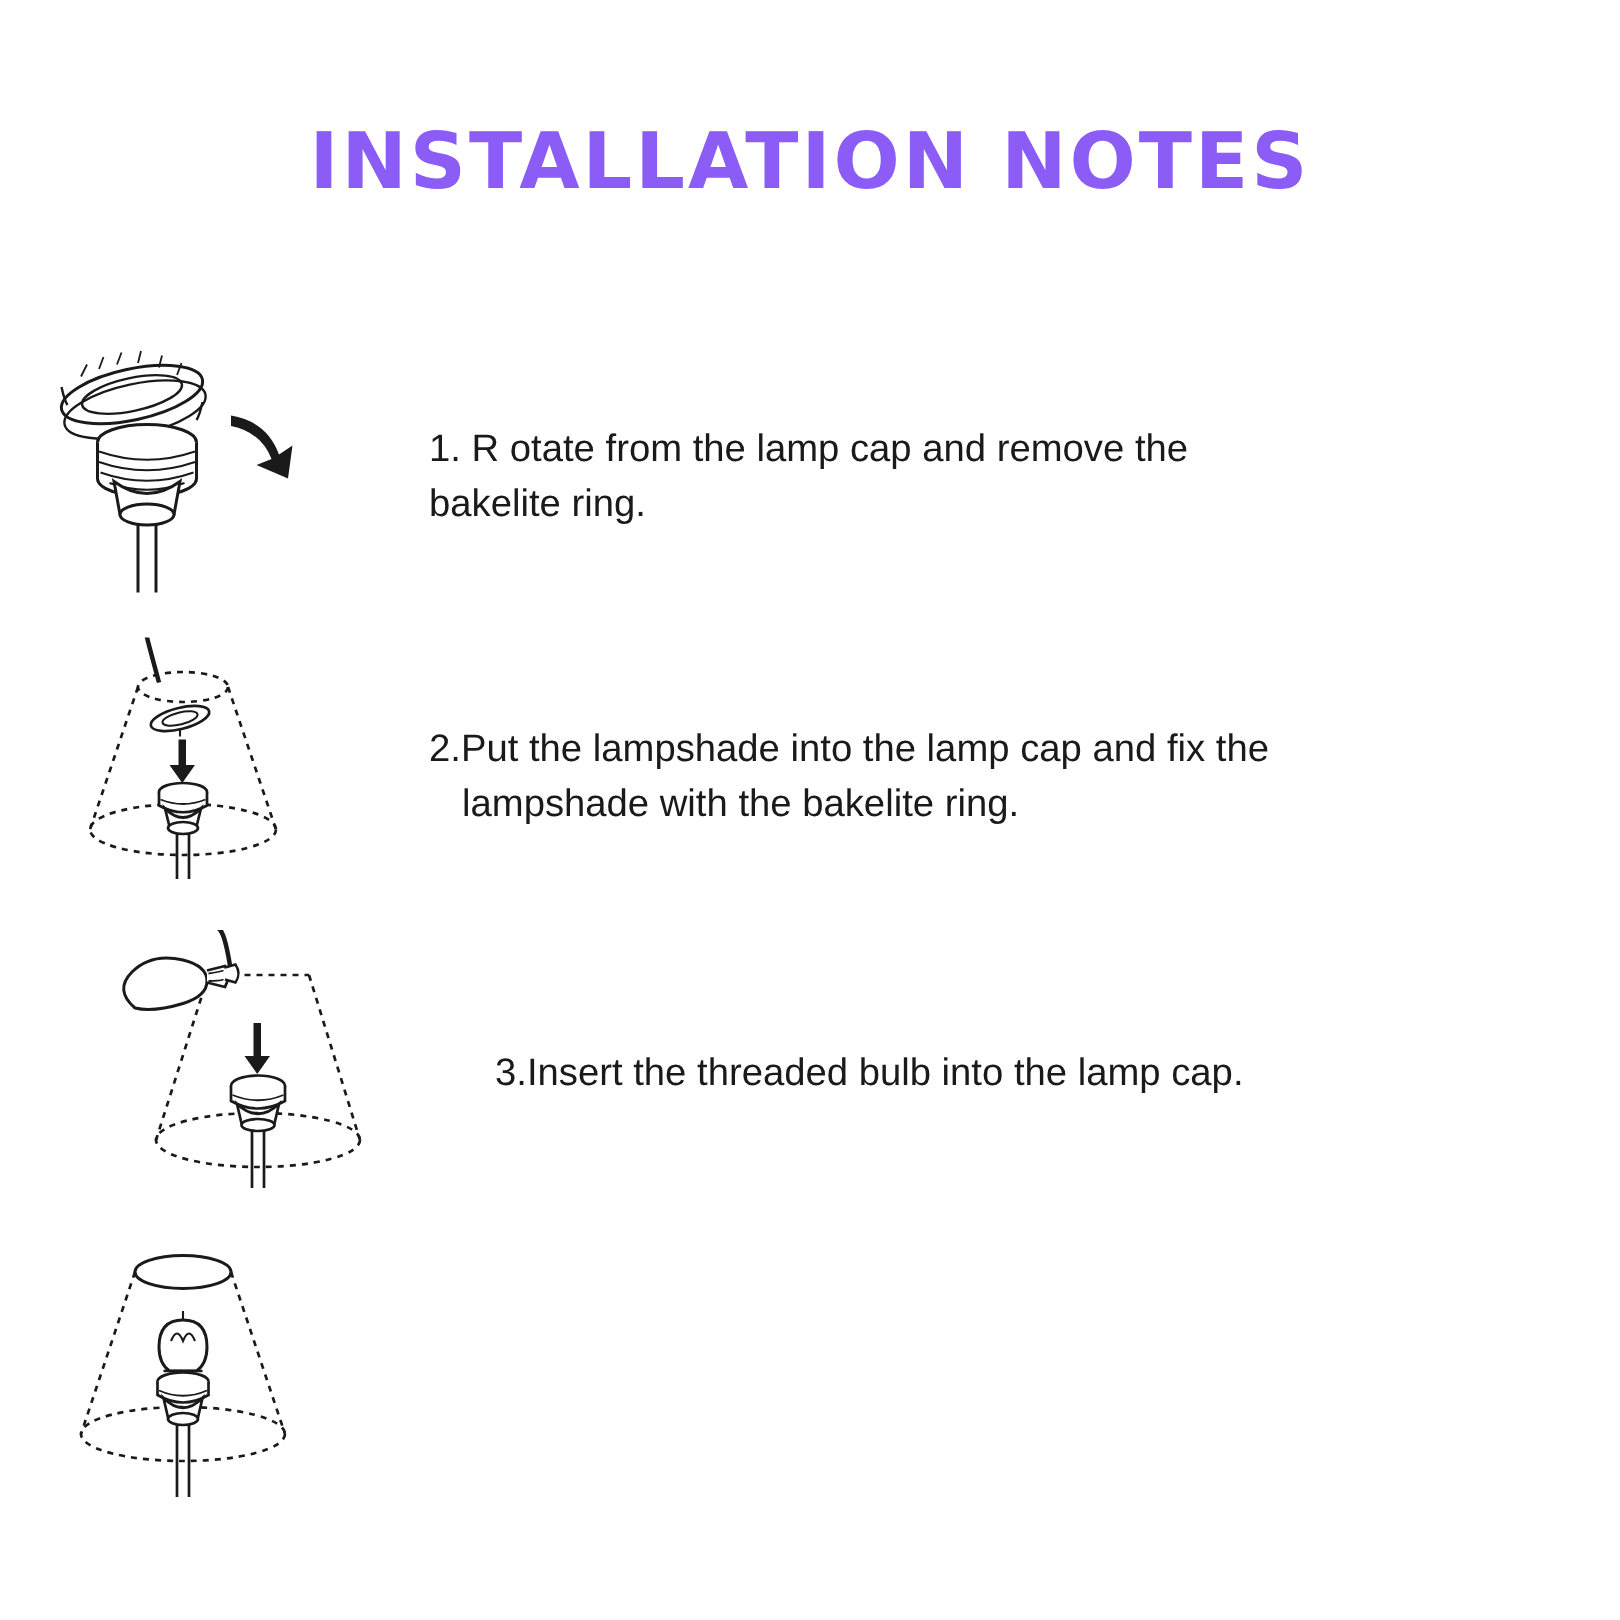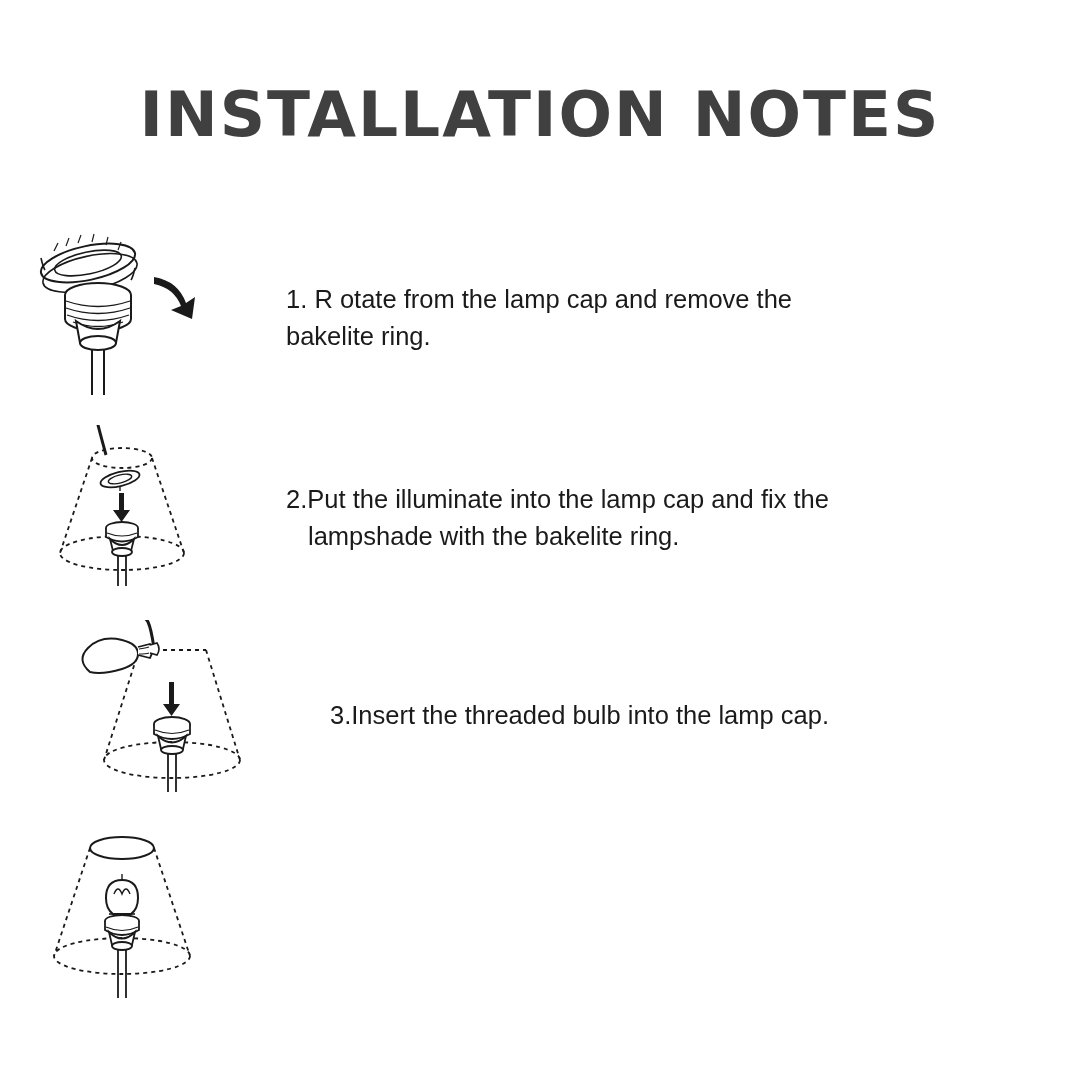--- a/index.html
+++ b/index.html
@@ -22,24 +22,24 @@
     position: relative;
     box-sizing: border-box;
   }
 
   .title {
     position: absolute;
     top: 78px;
     left: 0;
     width: 1080px;
     text-align: center;
-    font-size: 63px;
+    font-size: 52px;
     font-weight: bold;
     letter-spacing: 2px;
-    color: #404040;
+    color: #8b5cf6;
     font-family: "DejaVu Sans", sans-serif;
   }
 
   .steps {
     position: absolute;
     top: 215px;
     left: 0;
     width: 1080px;
   }
 
@@ -171,21 +171,21 @@
             <path d="M96 103 v9 q16 9 32 0 v-9" fill="#fff" stroke="#1a1a1a" stroke-width="1.8"></path>
             <path d="M97 108 q15 6 30 0" stroke-width="1.2"></path>
             <path d="M100 114 q12 12 24 0 l-3 12 q-9 6 -18 0 z" fill="#fff" stroke="#1a1a1a" stroke-width="1.8"></path>
             <ellipse cx="112" cy="127" rx="10" ry="4" fill="#fff" stroke="#1a1a1a" stroke-width="1.8"></ellipse>
             <path d="M108 131 v30" stroke-width="1.8"></path>
             <path d="M116 131 v30" stroke-width="1.8"></path>
           </g>
         </svg>
       </div>
       <div class="step-text">
-        <span class="num">2.</span><span>Put the illuminate into the lamp cap and fix the</span><br>
+        <span class="num">2.</span><span>Put the lampshade into the lamp cap and fix the</span><br>
         <span class="indent">lampshade with the bakelite ring.</span>
       </div>
     </div>
 
     <div class="step step-3">
       <div class="step-illustration">
         <svg width="230" height="190" viewBox="0 0 230 190" fill="none" stroke="#1a1a1a" stroke-width="2">
 
           <g>
             <path d="M85 30 H152" stroke-width="1.8" stroke-dasharray="4 4"></path>

